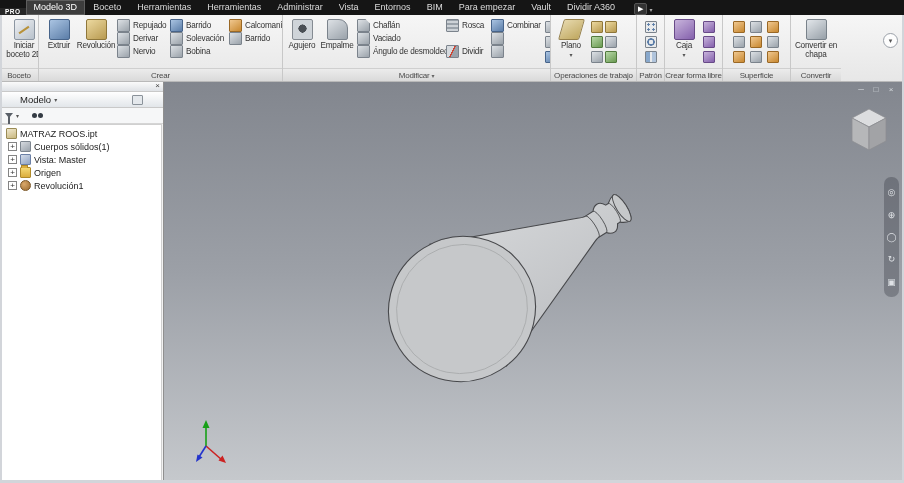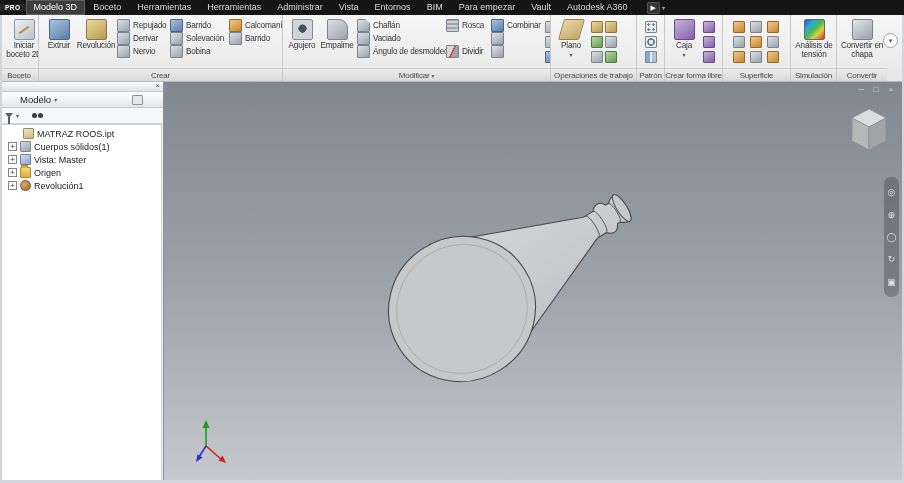--- a/index.html
+++ b/index.html
@@ -1,21 +1,21 @@
 <!DOCTYPE html>
 <html><head>
 <meta charset="utf-8">
 <style>
   html,body{margin:0;padding:0}
   body{width:904px;height:483px;overflow:hidden;position:relative;
        font-family:"Liberation Sans",sans-serif;background:#e8e8e8;
        -webkit-font-smoothing:antialiased}
   
   .tabbar{position:absolute;top:0;left:0;right:0;height:15px;background:#151515;
-          display:flex;align-items:center;z-index:30}
+          display:flex;align-items:flex-end;z-index:30}
   .logo{display:flex;align-items:center;padding:0 5px;color:#fff;font-size:6.5px;
         font-weight:bold;background:#262626;letter-spacing:.5px}
   .tab{padding:0 8px;font-size:9px;line-height:15px;color:#dcdcdc;white-space:nowrap;cursor:pointer}
   .tab.active{background:#3d3d3d;color:#fff;box-shadow:inset 0 0 0 1px #5e5e5e}
   .video-btn{margin-left:6px;display:flex;align-items:center;gap:2px;padding:0 5px;color:#ddd}
   .video-btn .pl{font-size:7px;background:#333;border:1px solid #555;border-radius:2px;
                  padding:0 3px;line-height:10px;color:#fff}
   .video-btn .cr{font-size:6px;color:#aaa}
   
   .ribbon{position:absolute;top:15px;left:0;right:0;height:66px;
@@ -84,21 +84,21 @@
   .btoolbar{height:15px;display:flex;align-items:center;gap:3px;padding:0 5px;flex:none;
             background:#f6f7f8;border-bottom:1px solid #d5d5d5}
   .funnel{width:0;height:0;border-left:4px solid transparent;border-right:4px solid transparent;
           border-top:5px solid #5a6068;position:relative;cursor:pointer}
   .funnel::after{content:"";position:absolute;left:-1px;top:-1px;width:2px;height:7px;background:#5a6068}
   .fcaret{font-size:6px;color:#555;margin-right:6px}
   .binoc{display:flex;gap:1px;cursor:pointer;margin-left:4px}
   .lens{width:5px;height:5px;border-radius:50%;background:#343b44;display:block}
   .btree{flex:1;background:#fff;border:1px solid #d0d0d0;margin:0 1px 1px 1px;overflow:hidden;padding-top:2px}
   .trow{height:13px;display:flex;align-items:center;font-size:9px;color:#222;cursor:pointer;
-        white-space:nowrap;padding-left:21px}
+        white-space:nowrap;padding-left:4px}
   .trow.child{padding-left:6px}
   .expander{width:9px;height:9px;flex:none;border:1px solid #848484;background:#fff;
             font-size:8px;line-height:7px;text-align:center;color:#333;margin-right:3px;
             box-sizing:border-box;cursor:pointer}
   .exp-sp{width:12px;flex:none}
   .ti{width:11px;height:11px;flex:none;margin-right:3px;border-radius:1px;box-sizing:border-box}
   .ti-part{background:linear-gradient(160deg,#efe7cd,#c9b87f);border:1px solid #9a8b55}
   .ti-solid{background:linear-gradient(145deg,#d6dadf,#9aa2ab);border:1px solid #7d858e}
   .ti-view{background:linear-gradient(145deg,#d5dde9,#8fa3c4);border:1px solid #6b80a6}
   .ti-folder{background:linear-gradient(#f4d874,#dcae3c);border:1px solid #b08a2a;position:relative}
@@ -132,21 +132,21 @@
   <div class="tab active">Modelo 3D</div>
   <div class="tab">Boceto</div>
   <div class="tab">Herramientas</div>
   <div class="tab">Herramientas</div>
   <div class="tab">Administrar</div>
   <div class="tab">Vista</div>
   <div class="tab">Entornos</div>
   <div class="tab">BIM</div>
   <div class="tab">Para empezar</div>
   <div class="tab">Vault</div>
-  <div class="tab">Autodesk A360</div>
+  <div class="tab">Dividir A360</div>
   <div class="video-btn">
     <span class="pl">▶</span>
     <span class="cr">▾</span>
   </div>
 </div>
 
 <div class="ribbon">
 
   <div class="rgroup" style="width:39px">
     <div class="rcontent">
@@ -374,29 +374,20 @@
             <span class="ic-m p-gray"></span>
           </div>
         <div class="mini">
             <span class="ic-m p-orange"></span>
           </div>
       </div>
     </div>
     <div class="rlabel">Superficie</div>
   </div>
 
-  <div class="rgroup" style="width:46px">
-    <div class="rcontent">
-      <div class="bigbtn" style="width:42px">
-        <span class="ic p-rainbow"></span>
-        <span class="biglabel">Análisis de tensión</span>
-      </div>
-    </div>
-    <div class="rlabel">Simulación</div>
-  </div>
 
   <div class="rgroup" style="width:50px;border-right:none">
     <div class="rcontent">
       <div class="bigbtn" style="width:46px">
         <span class="ic p-sheet"></span>
         <span class="biglabel">Convertir en chapa</span>
       </div>
     </div>
     <div class="rlabel">Convertir</div>
   </div>

